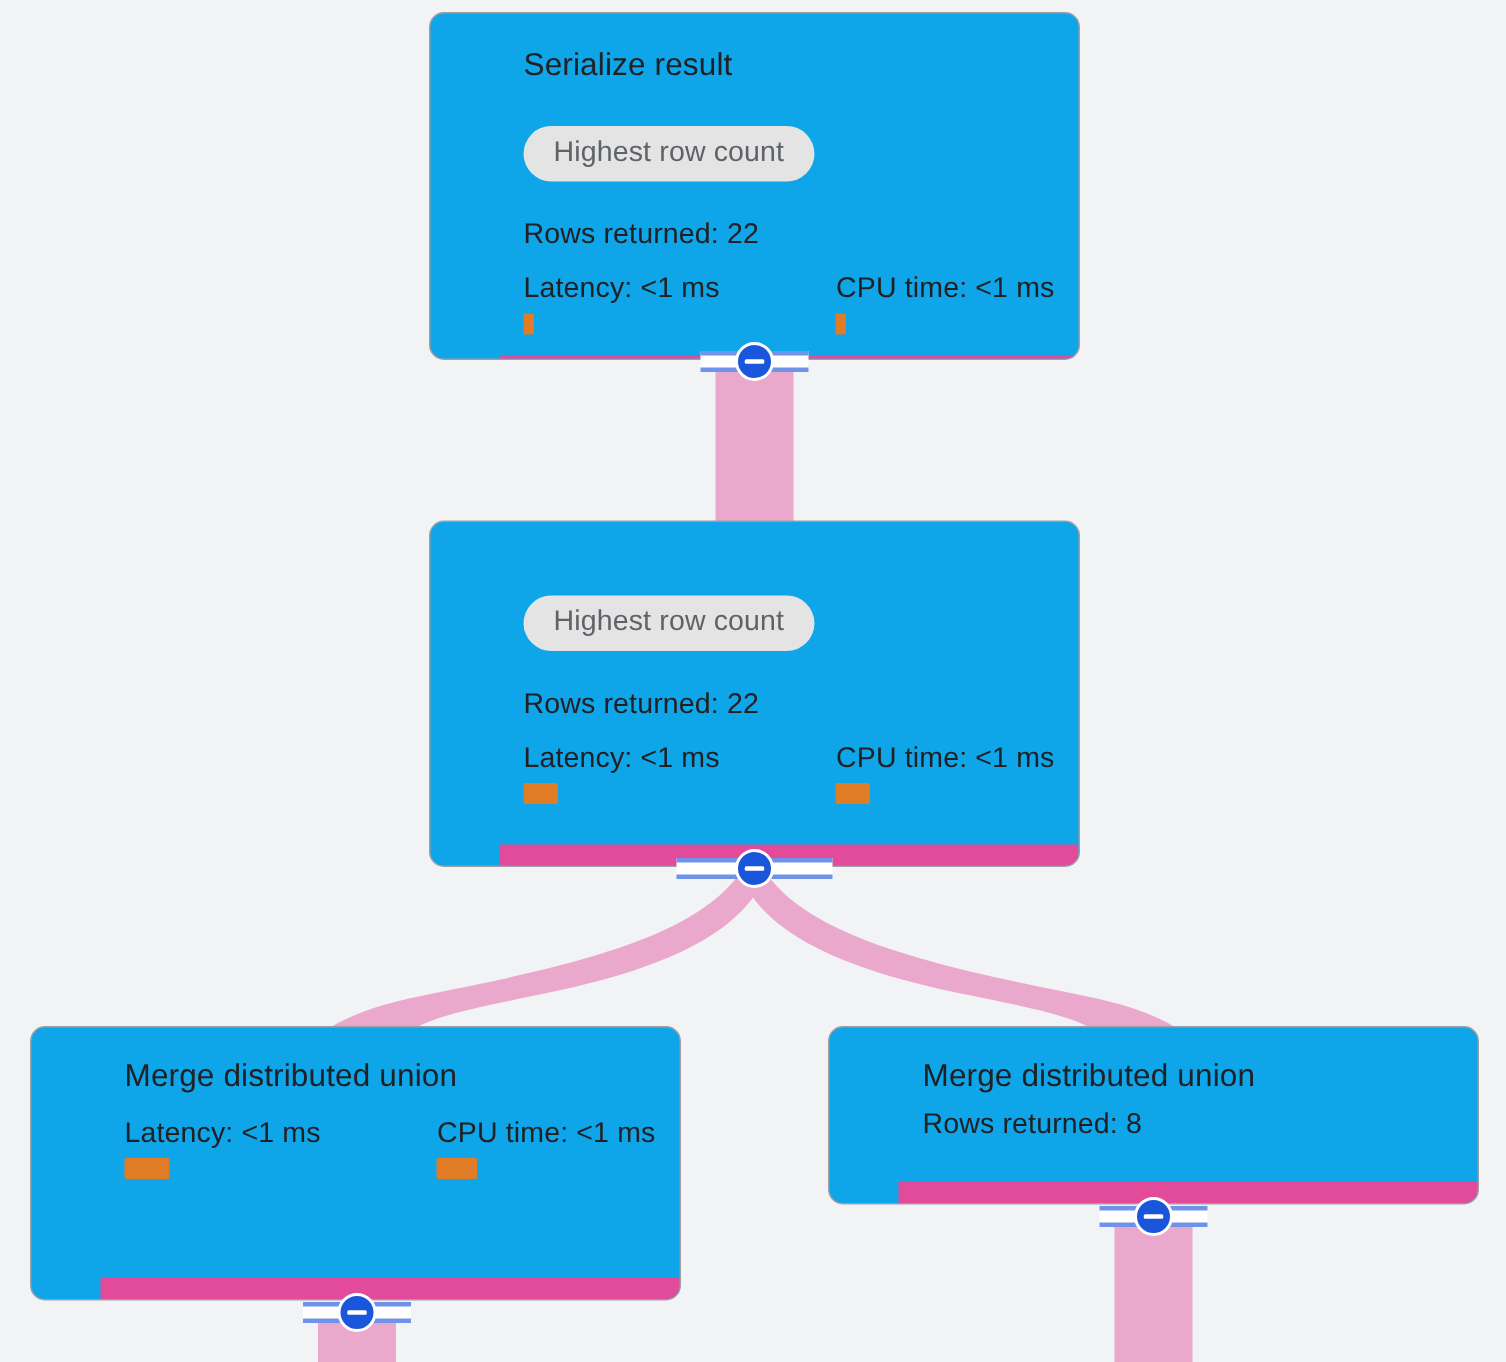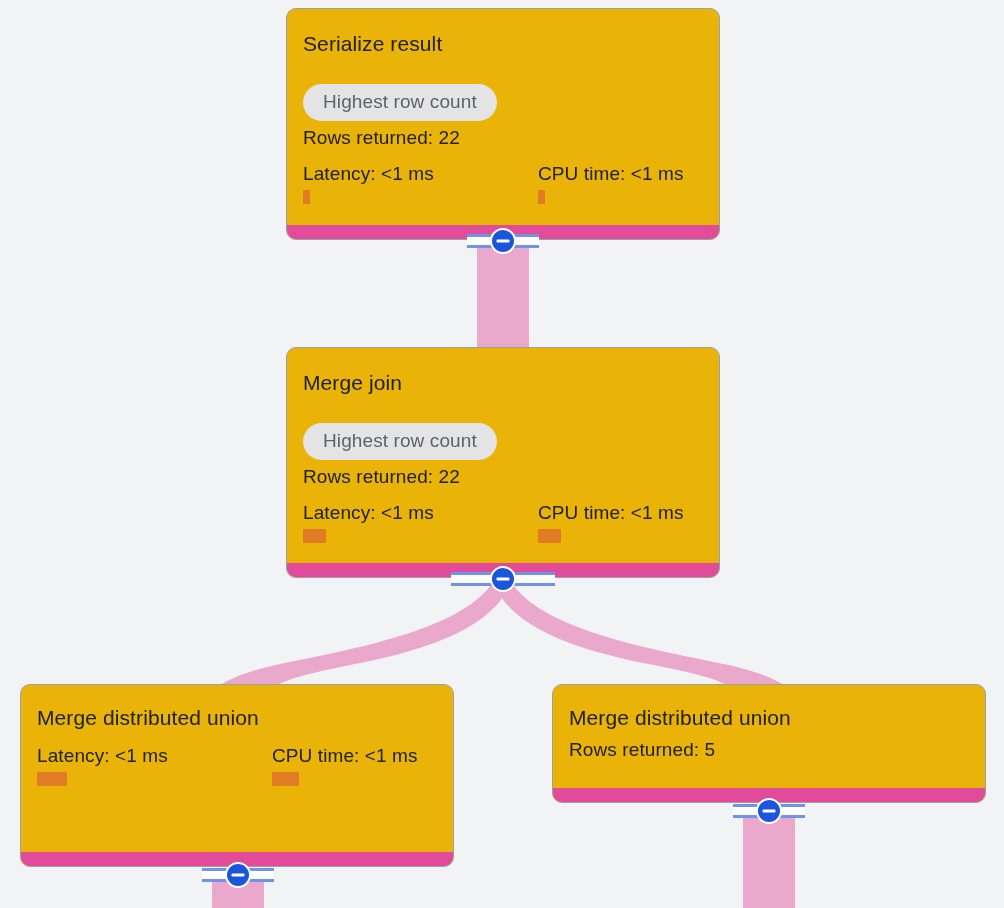--- a/index.html
+++ b/index.html
@@ -29,26 +29,27 @@
     left: 0; top: 0;
     width: 1004px; height: 908px;
     pointer-events: none;
     z-index: 1;
   }
 
   
   .node {
     position: absolute;
     z-index: 3;
-    background: #eab308;
+    background: #0ea5e9;
     border: 1px solid #9aa0a6;
     border-radius: 10px;
     overflow: hidden;
     display: flex;
     flex-direction: column;
+    padding-left: 46px;
   }
 
   .node-body {
     flex: 1 1 auto;
     padding: 22px 16px 14px 16px;
   }
 
   .node-title {
     font-size: 21px;
     font-weight: 500;
@@ -65,21 +66,21 @@
     background: #e4e4e4;
     color: #5f6368;
     border-radius: 999px;
     font-size: 19px;
     line-height: 22px;
     letter-spacing: 0.1px;
     white-space: nowrap;
   }
 
   .rows {
-    margin-top: 5px;
+    margin-top: 24px;
     font-size: 19px;
     line-height: 23px;
     color: #202124;
     letter-spacing: 0.1px;
     white-space: nowrap;
   }
 
   .metrics {
     margin-top: 13px;
     display: flex;
@@ -213,21 +214,20 @@
     <div class="rail"></div>
     <div class="rail"></div>
   </div>
   <div class="toggle" style="left:503px; top:241px;">
     <div class="toggle-circle"></div>
     <div class="toggle-minus"></div>
   </div>
 
   <div class="node" style="left:286px; top:347px; width:434px; height:231px;">
     <div class="node-body">
-      <div class="node-title">Merge join</div>
       <div class="badge">Highest row count</div>
       <div class="rows">Rows returned: 22</div>
       <div class="metrics">
         <div class="metric" style="width:195px;">
           <div class="metric-label">Latency: &lt;1 ms</div>
           <div class="metric-bar" style="width:23px;"></div>
         </div>
         <div class="metric">
           <div class="metric-label">CPU time: &lt;1 ms</div>
           <div class="metric-bar" style="width:23px;"></div>
@@ -268,21 +268,21 @@
     <div class="rail"></div>
   </div>
   <div class="toggle" style="left:238px; top:875px;">
     <div class="toggle-circle"></div>
     <div class="toggle-minus"></div>
   </div>
 
   <div class="node" style="left:552px; top:684px; width:434px; height:119px;">
     <div class="node-body" style="padding-top:20px;">
       <div class="node-title">Merge distributed union</div>
-      <div class="rows" style="margin-top:7px;">Rows returned: 5</div>
+      <div class="rows" style="margin-top:7px;">Rows returned: 8</div>
     </div>
     <div class="node-accent"></div>
   </div>
 
   <div class="toggle-rails" style="left:769px; top:811px; width:72px;">
     <div class="rail"></div>
     <div class="rail"></div>
   </div>
   <div class="toggle" style="left:769px; top:811px;">
     <div class="toggle-circle"></div>

